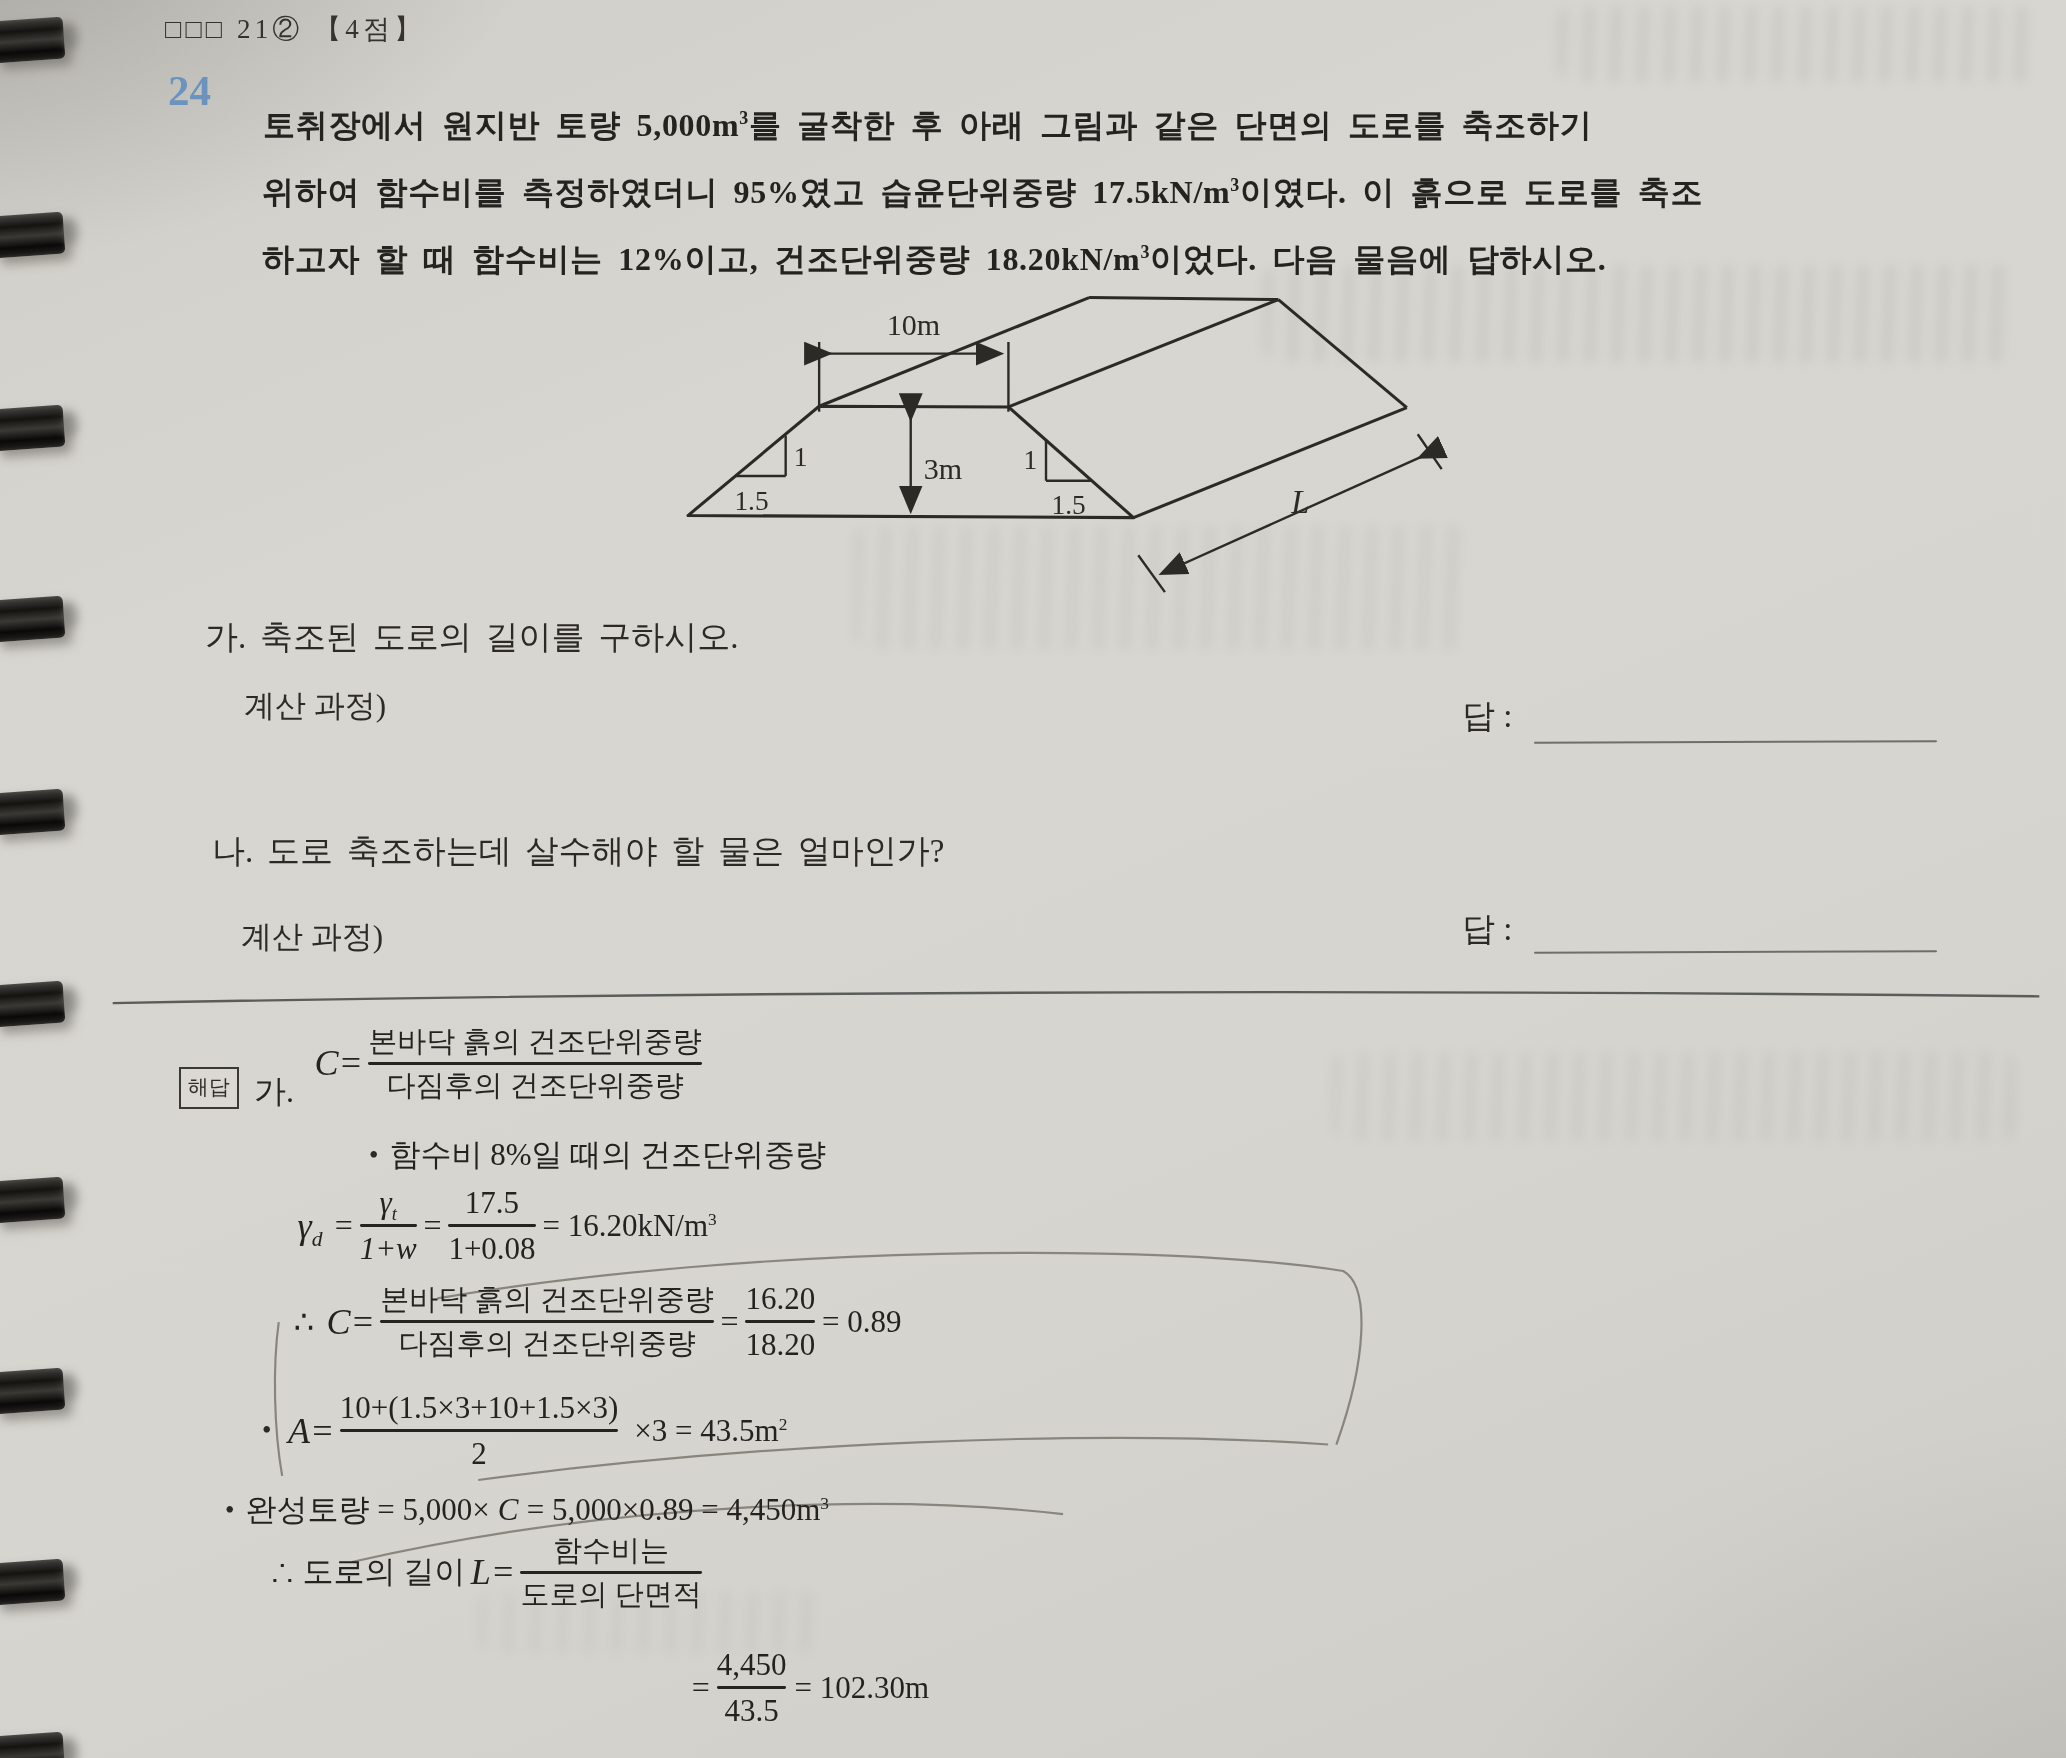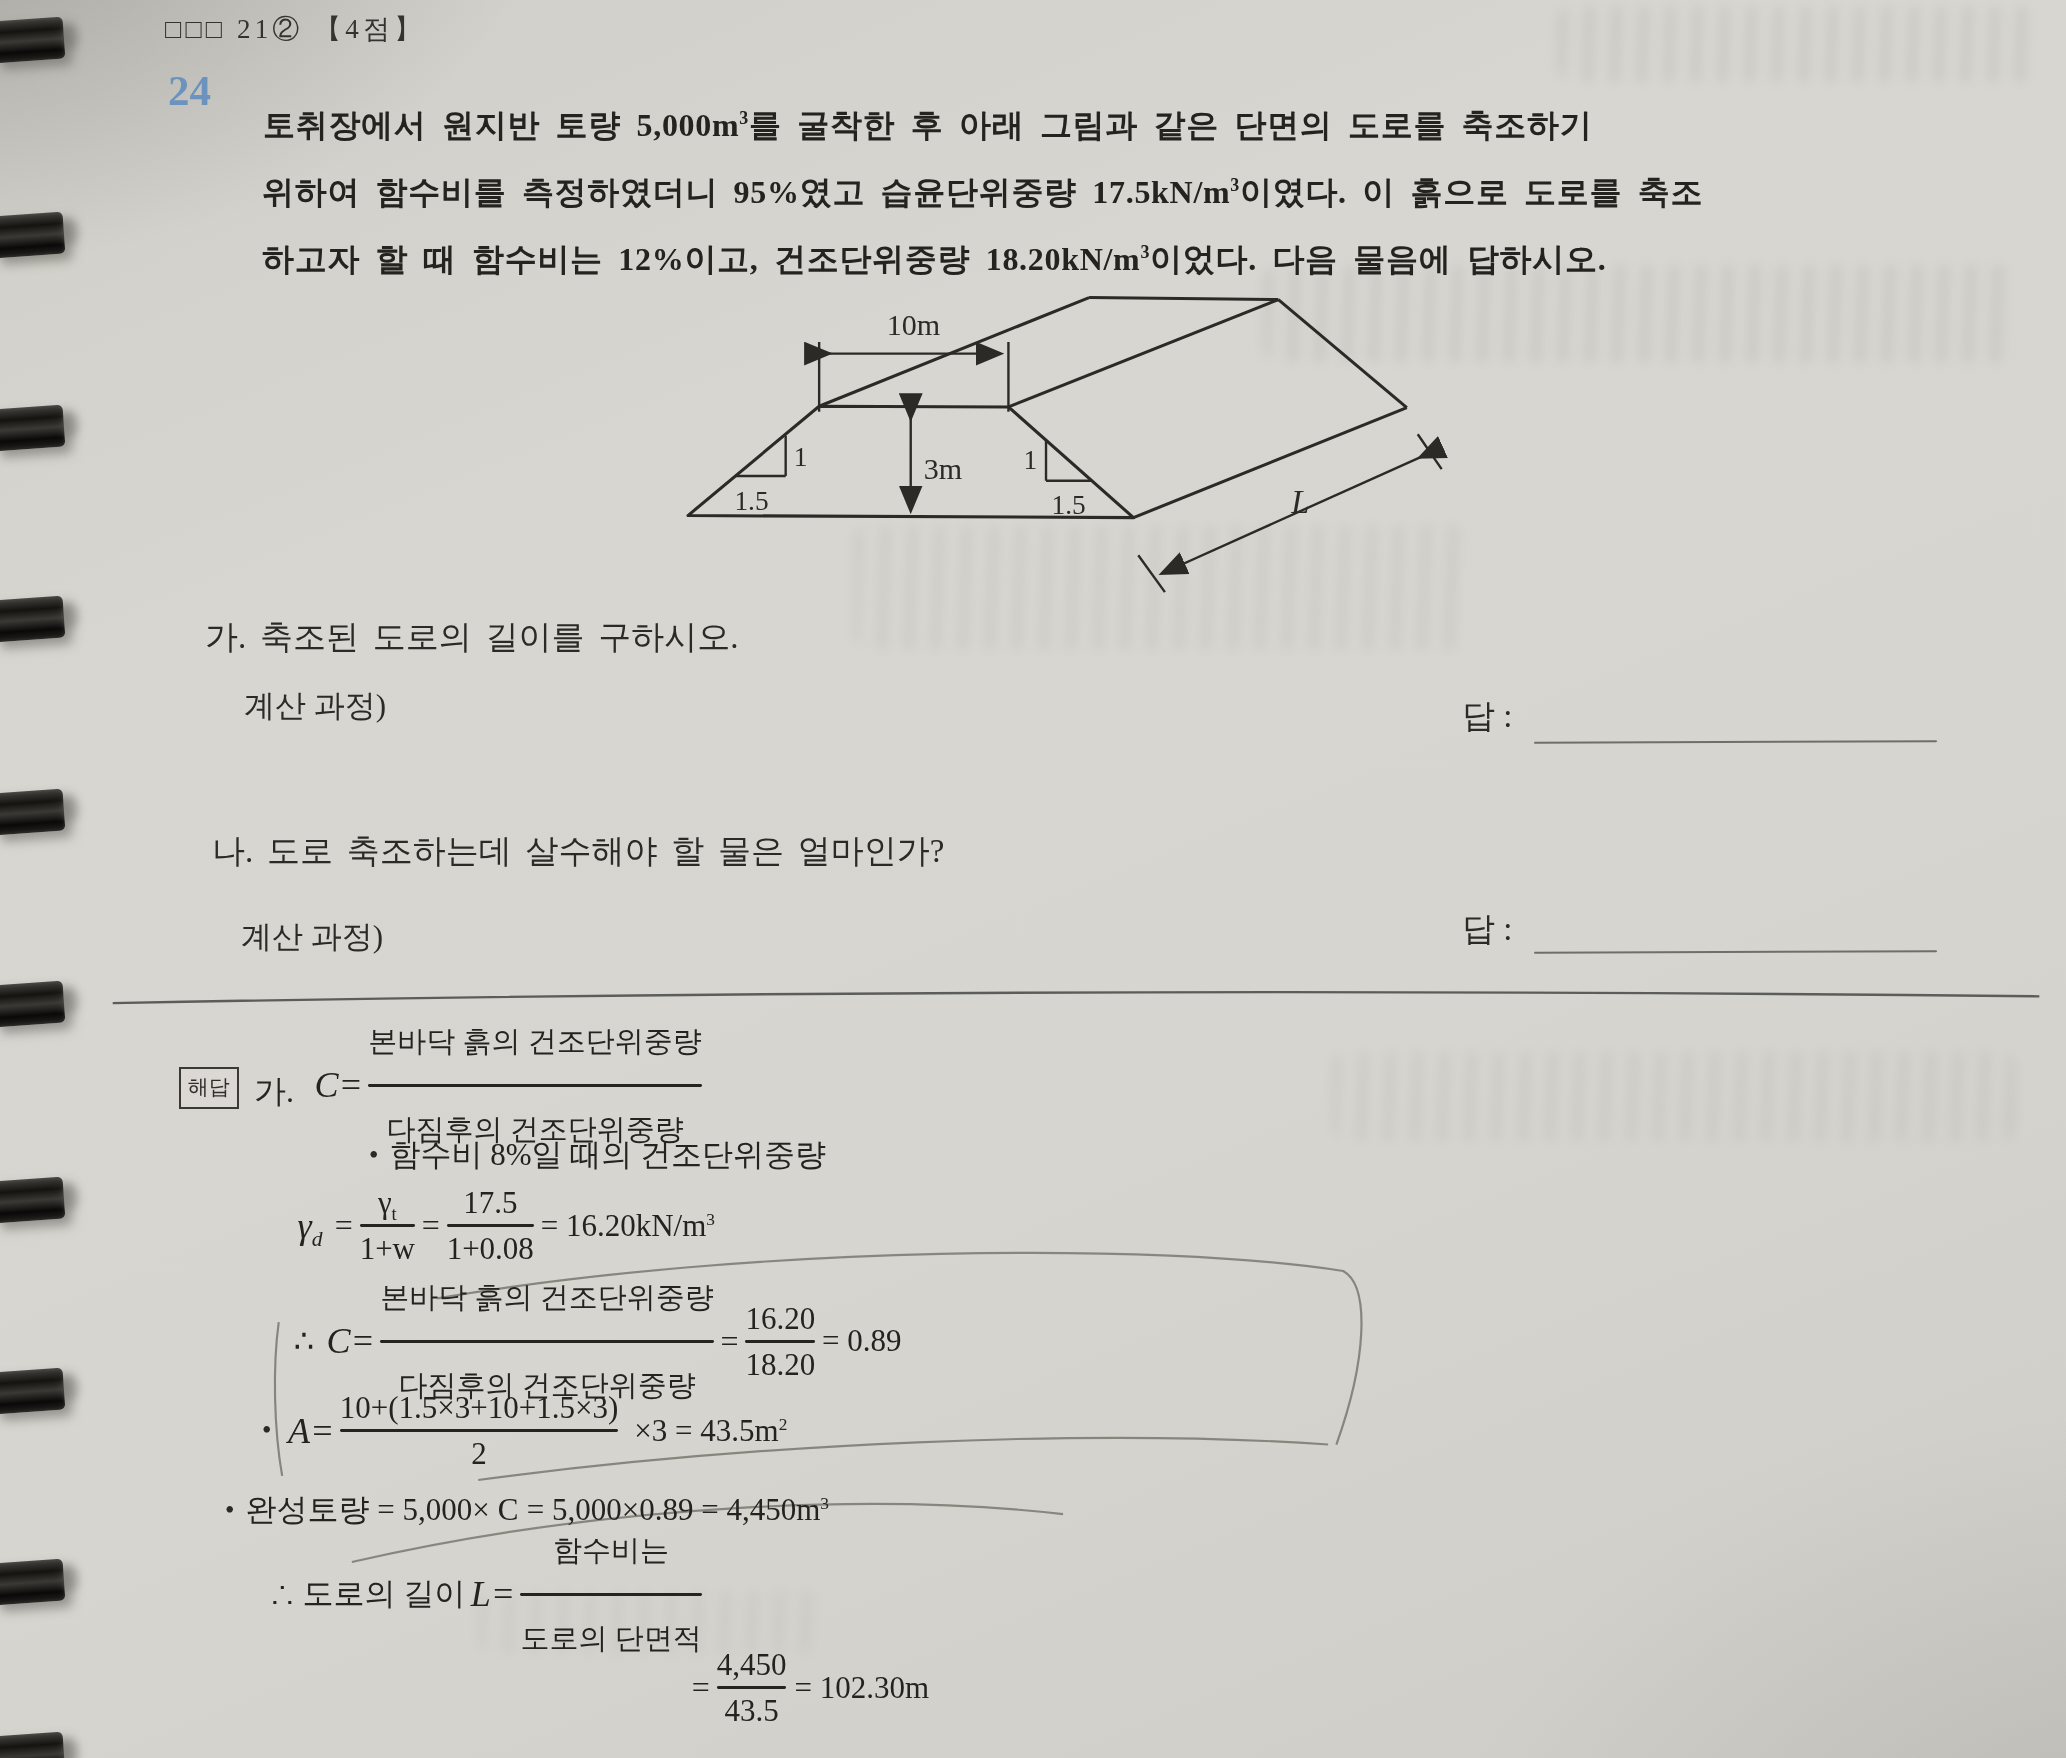--- a/index.html
+++ b/index.html
@@ -26,23 +26,23 @@
   sup{font-size:.56em;vertical-align:super;line-height:0;}
   
   .qline{font-size:33px;color:#2b2a26;word-spacing:5.5px;}
   .calc{font-size:31px;color:#2b2a26;}
   .anslbl{font-size:33px;color:#2b2a26;}
   .ansline{position:absolute;height:2px;background:#6f6e69;transform:rotate(-.2deg);border-radius:1.4px;}
   
   .row{position:absolute;display:flex;align-items:center;white-space:nowrap;color:#242320;}
   .frac{display:inline-flex;flex-direction:column;align-items:center;line-height:1.08;}
   .frac .bar{align-self:stretch;height:2.7px;background:#26241f;margin:4.8px 0;border-radius:1.4px;}
-  .kfrac{font-size:29px;gap:22px;}
+  .kfrac{font-size:29px;}
   .nfrac{font-size:31px;}
-  .it{justify-content:center;}
+  .it{font-style:italic;justify-content:center;}
   .msym{font-size:36px;font-style:italic;margin:0 5.5px;}
   .op{font-size:32px;margin:0 6.8px;}
   .bullet{font-size:27px;margin-right:11px;color:#2b2a26;}
   .soltxt{font-size:31px;}
   .badge{position:absolute;border:2px solid #3a3935;padding:4.1px 6.8px 5.5px;font-size:21px;color:#2f2e2a;
     background:rgba(230,228,222,.25);font-family:Liberation Serif, serif;}
   sub{font-size:.6em;line-height:0;}
   svg text{font-family:"Liberation Serif", serif;fill:#2b2a26;}
 </style>
 </head>

